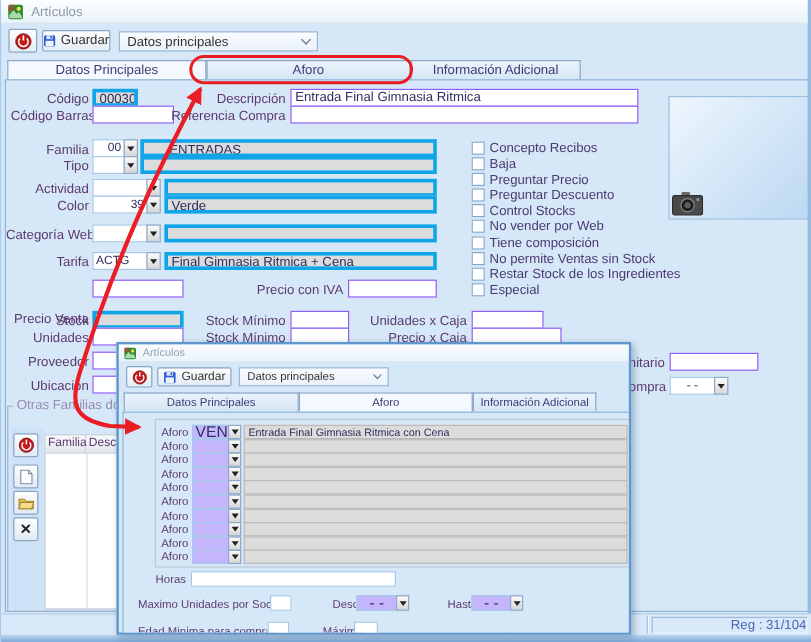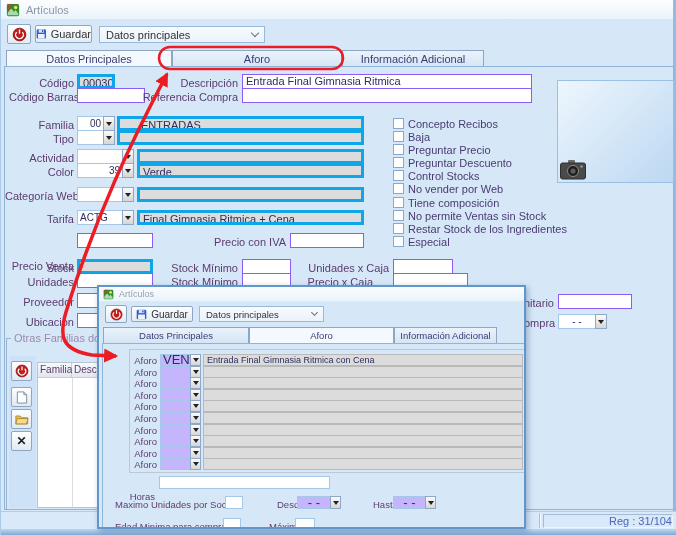--- a/index.html
+++ b/index.html
@@ -175,21 +175,21 @@
   <div class="lbl" style="left:8px;top:262px;width:65px;">Stock</div>
   <div class="txt grey" style="left:76px;top:259px;width:76px;"></div>
   <div class="lbl" style="left:153px;top:262px;width:84px;">Stock Mínimo</div>
   <div class="txt" style="left:241px;top:259px;width:49px;"></div>
   <div class="lbl" style="left:294px;top:262px;width:94px;">Unidades x Caja</div>
   <div class="txt" style="left:392px;top:259px;width:60px;"></div>
   <div class="lbl" style="left:8px;top:276px;width:65px;">Unidades</div>
   <div class="txt" style="left:76px;top:273px;width:76px;"></div>
   <div class="lbl" style="left:153px;top:276px;width:84px;">Stock Mínimo</div>
   <div class="txt" style="left:241px;top:273px;width:49px;"></div>
-  <div class="lbl" style="left:278px;top:276px;width:94px;">Precio x Caja</div>
+  <div class="lbl" style="left:294px;top:276px;width:94px;">Precio x Caja</div>
   <div class="txt" style="left:392px;top:273px;width:75px;"></div>
 
   <div class="lbl" style="left:8px;top:296px;width:65px;">Proveedor</div>
   <div class="txt" style="left:76px;top:293px;width:80px;"></div>
   <div class="lbl" style="left:8px;top:316px;width:65px;">Ubicación</div>
   <div class="txt" style="left:76px;top:313px;width:80px;"></div>
 
   <div class="llbl" style="left:523px;top:297px;">nitario</div>
   <div class="txt" style="left:557px;top:294px;width:74px;"></div>
   <div class="llbl" style="left:523px;top:317px;">ompra</div>
@@ -398,21 +398,21 @@
 
   <div class="drlbl" style="left:32px;top:172px;width:26px;">Aforo</div>
   <div class="dcombo" style="left:61px;top:171px;width:41px;height:12px;">
       <span class="dcval"></span>
       <span class="dcbtn">
         <span class="tri"></span>
       </span>
     </div>
   <div class="dgrey" style="left:104px;top:171px;width:320px;height:12px;"></div>
 
-  <div class="drlbl" style="left:20px;top:204px;width:36px;">Horas</div>
+  <div class="drlbl" style="left:20px;top:191px;width:36px;">Horas</div>
   <div class="dtxt" style="left:60px;top:189px;width:171px;height:13px;"></div>
 
   <div class="drlbl" style="left:16px;top:212px;width:107px;">Maximo Unidades por Socio</div>
   <div class="dtxt" style="left:126px;top:209px;width:18px;height:13px;"></div>
   <div class="dlbl" style="left:178px;top:212px;">Desde</div>
   <div class="dcombo" style="left:198px;top:209px;width:44px;height:13px;">
       <span class="dcval" style="text-align:center;line-height:11px;">- -</span>
       <span class="dcbtn">
         <span class="tri"></span>
       </span>

